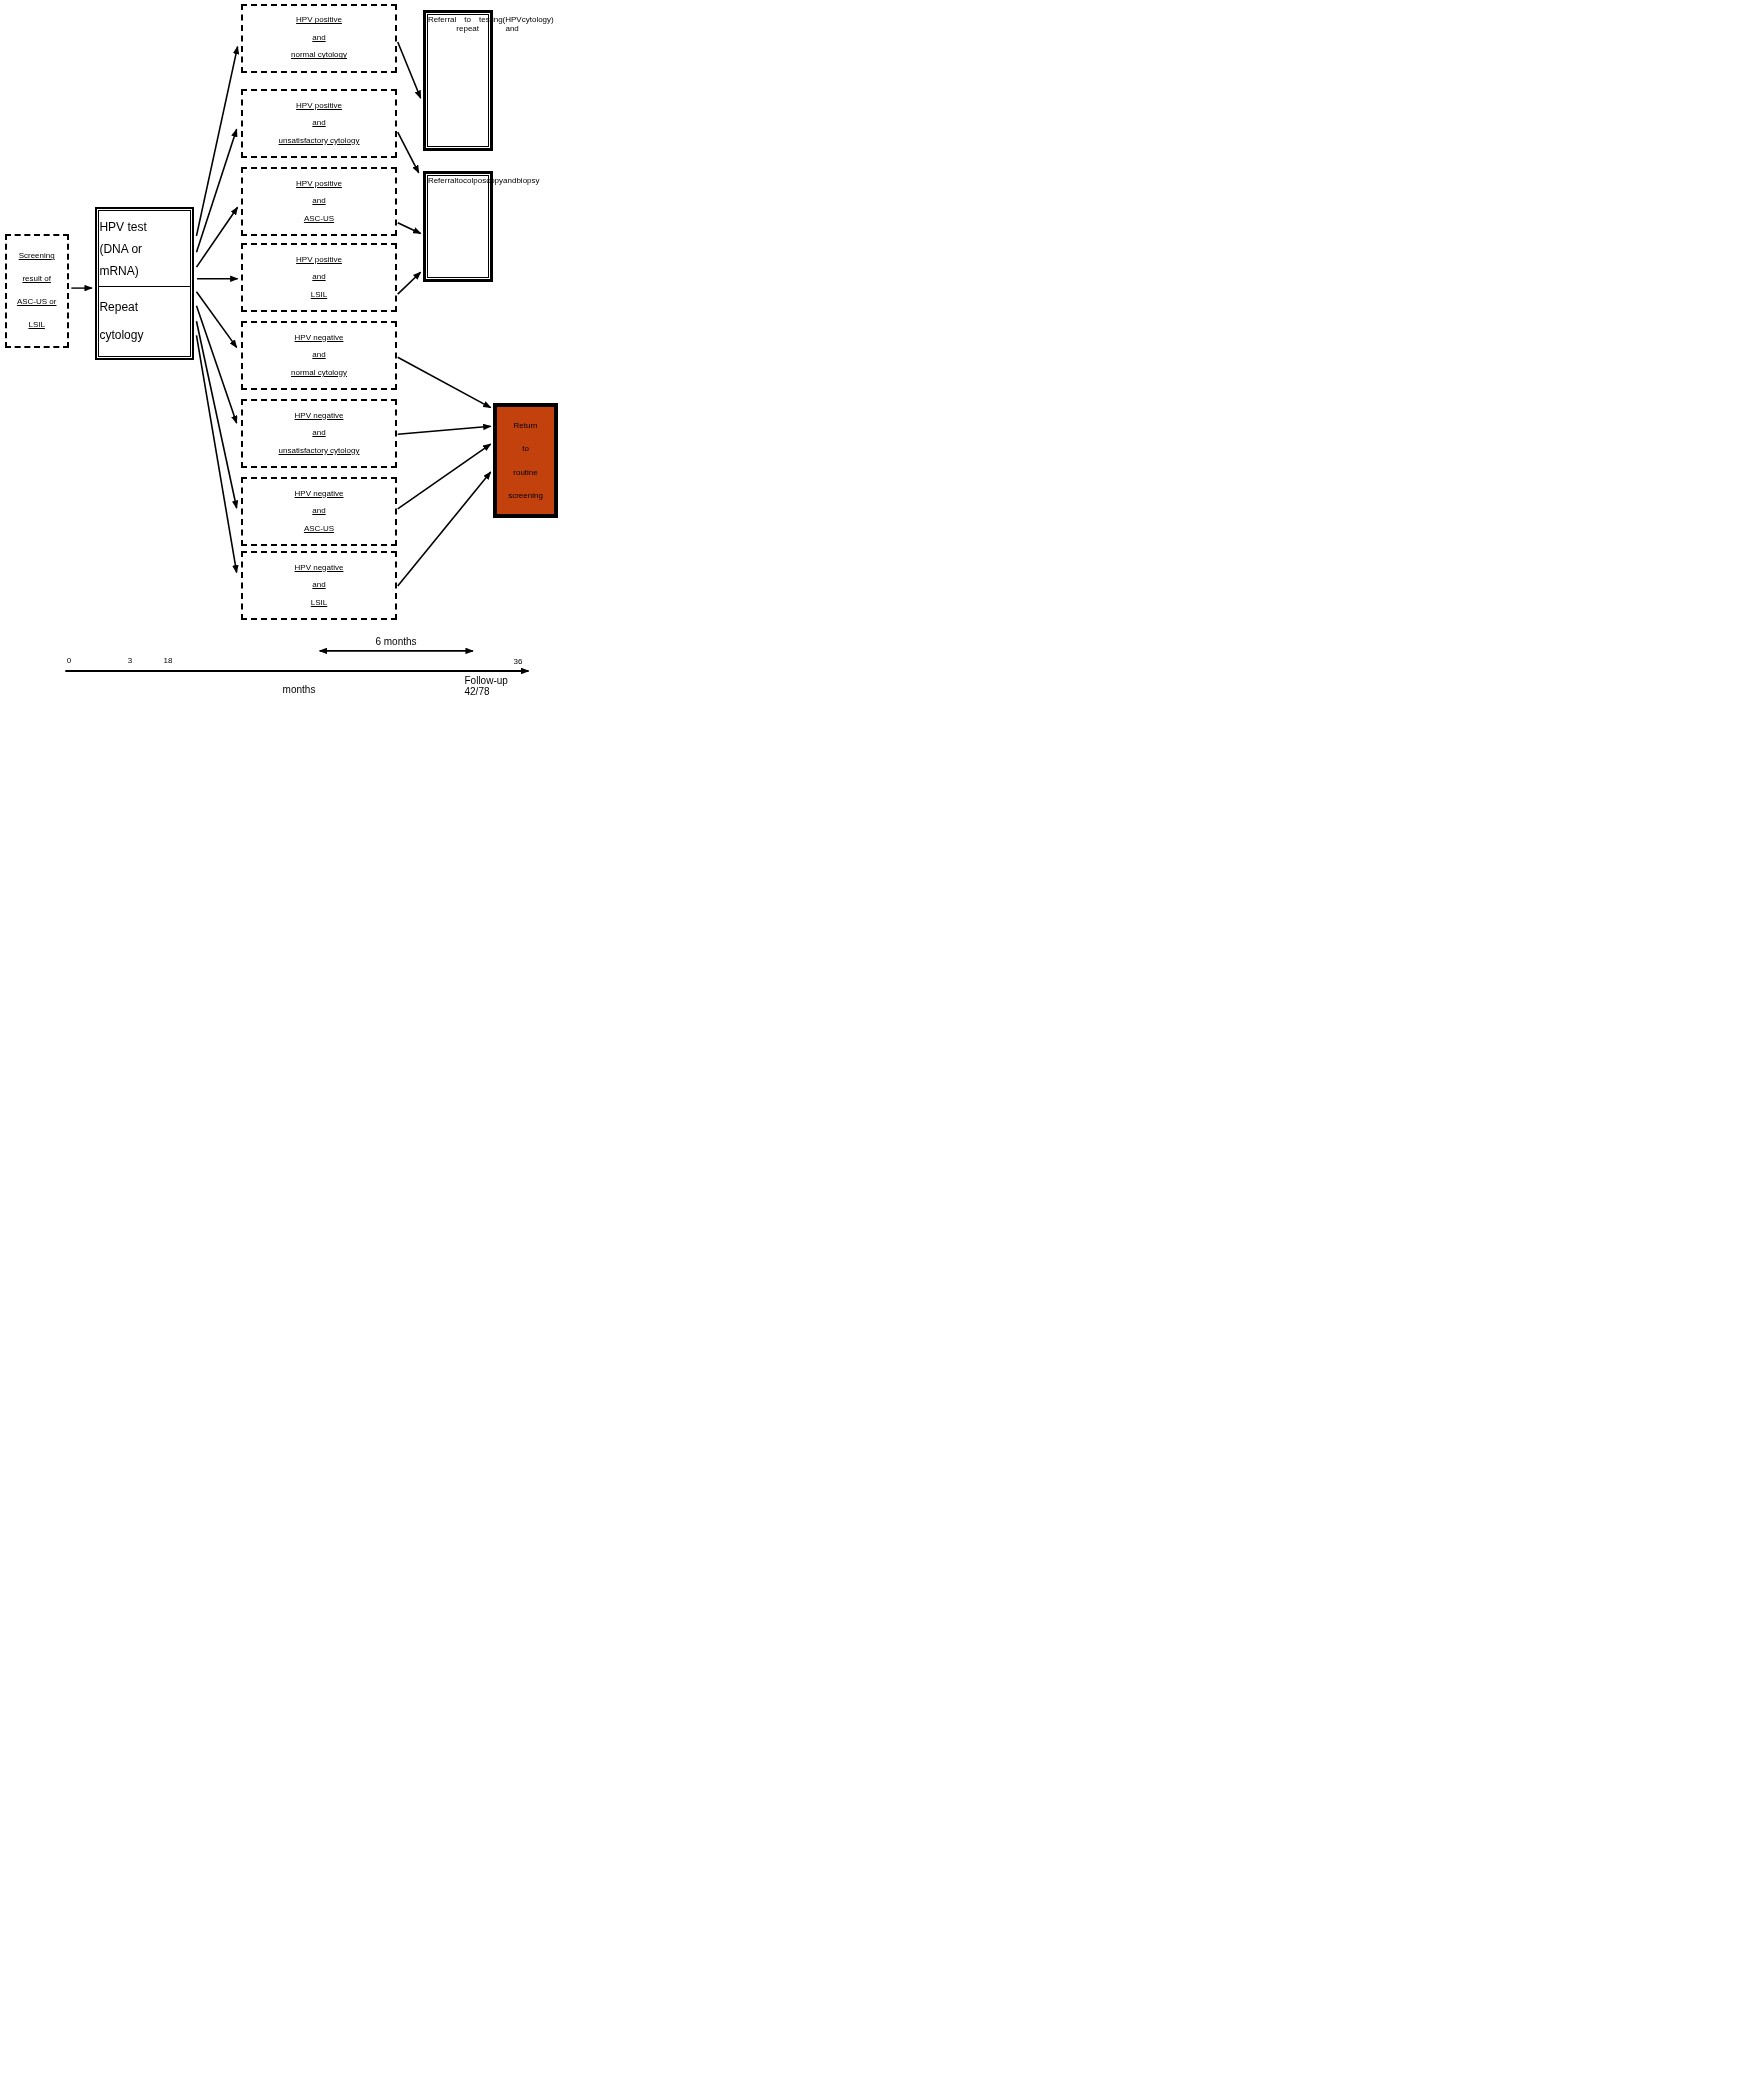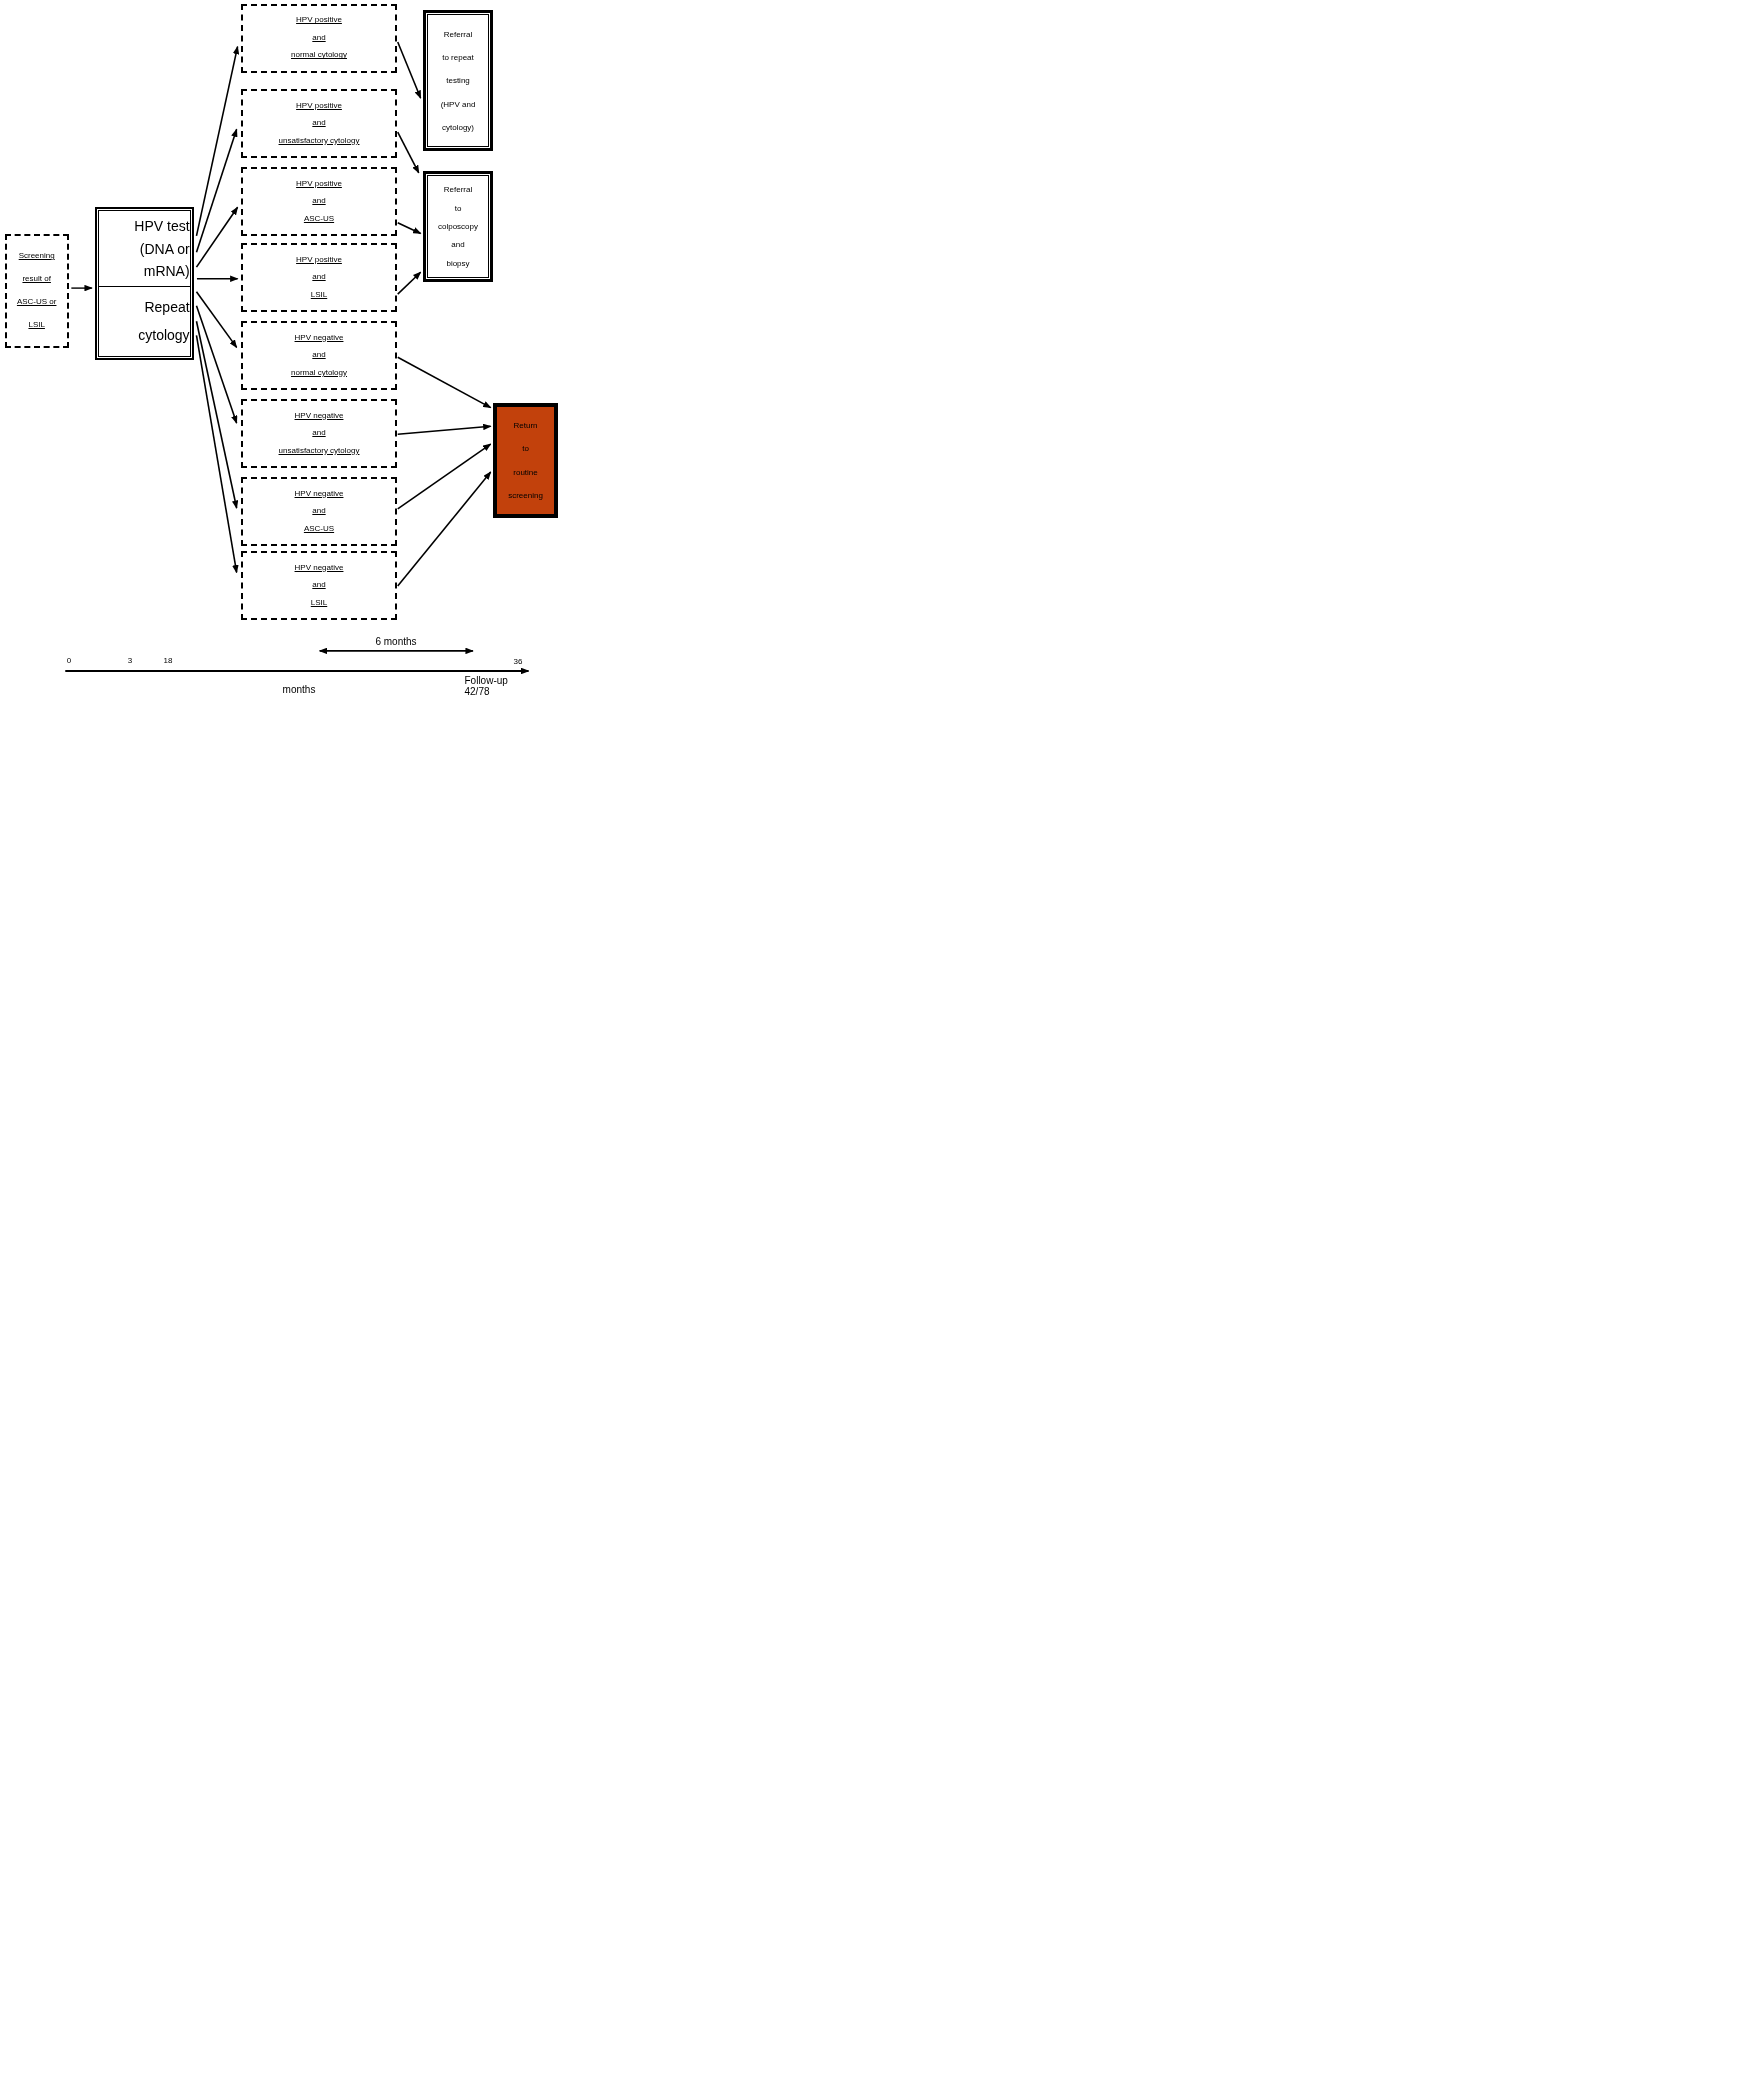--- a/index.html
+++ b/index.html
@@ -29,35 +29,35 @@
     padding:1.4px;
     background:#fff;
   }
   .hub-inner{
     border:1.4px solid #000;
     width:100%;height:100%;
     display:flex;flex-direction:column;
   }
   .hub-cell{
     display:flex;flex-direction:column;justify-content:space-evenly;
-    text-align:right;font-size:14px;
+    text-align:left;font-size:12px;
   }
   .hub-cell-top{flex:52;border-bottom:1.9px solid #000;}
   .hub-cell-bottom{flex:48;}
   
   .outcome-double{
     position:absolute;
     border:3.3px solid #000;
     padding:0.9px;
     background:#fff;
   }
   .outcome-double-inner{
     border:0.9px solid #000;
     width:100%;height:100%;
-    display:flex;flex-direction:column;justify-content:space-evenly;
+    display:flex;flex-direction:row;justify-content:space-evenly;
     text-align:center;font-size:8px;
   }
   .outcome-single{
     position:absolute;
     border:4.2px solid #000;
     background:#c2410c;
     display:flex;flex-direction:column;justify-content:space-evenly;
     text-align:center;font-size:8px;
   }
   #arrow-layer{position:absolute;left:0;top:0;width:583px;height:699px;}

